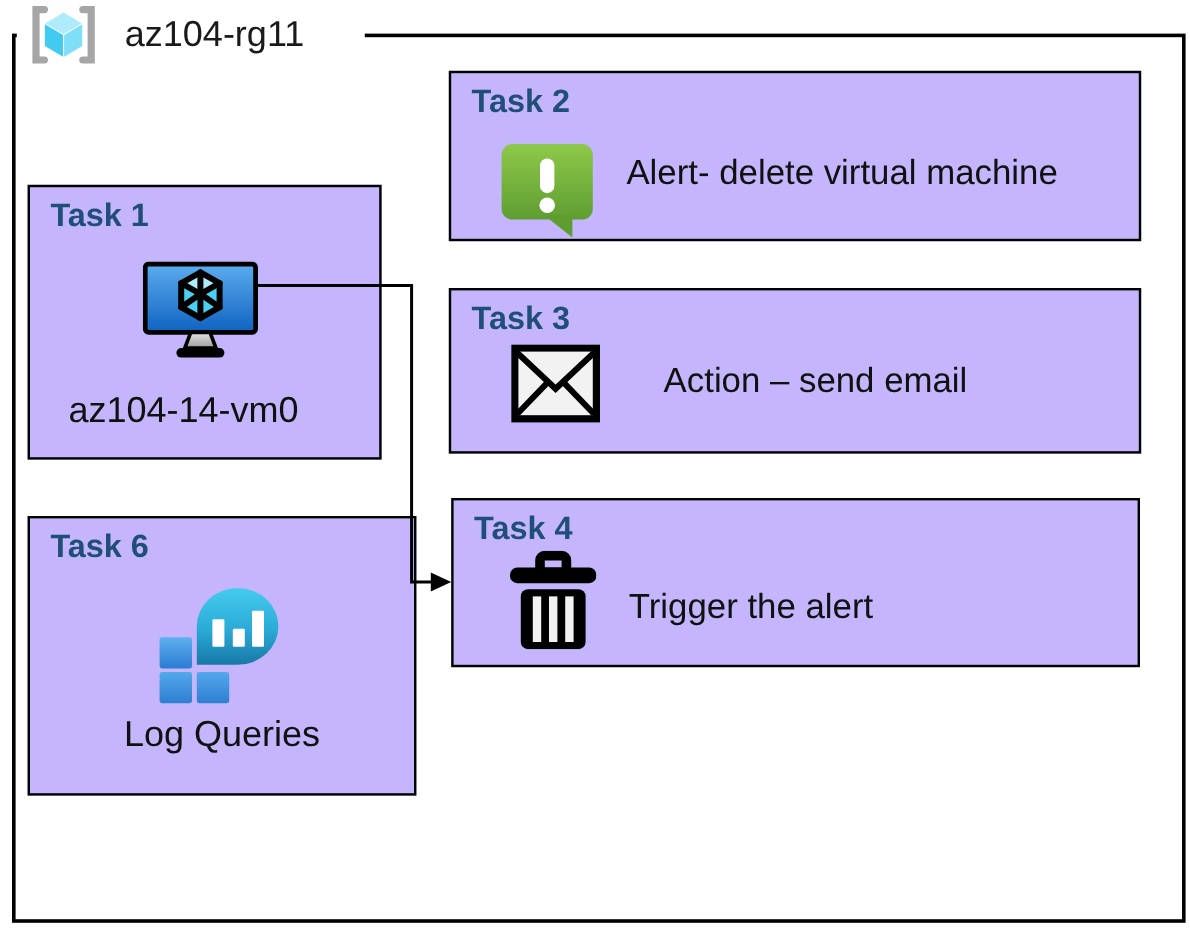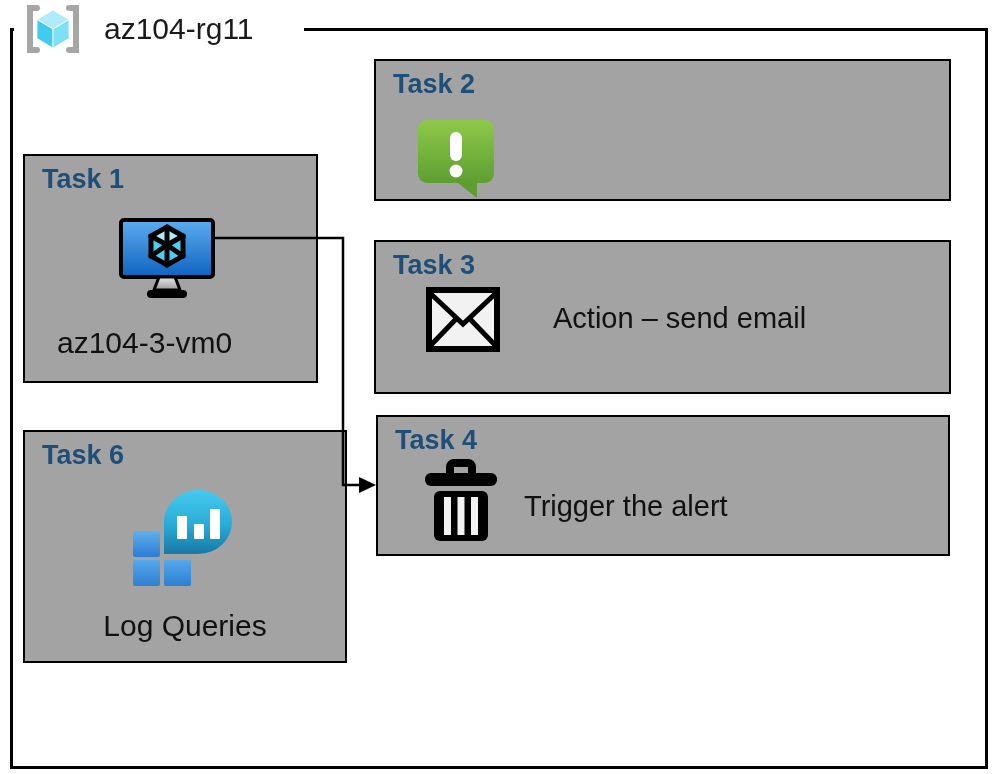--- a/index.html
+++ b/index.html
@@ -14,43 +14,43 @@
   }
   .rg-header {
     position:absolute; left:14px; top:0px; width:290px; height:58px;
     background:#fff; display:flex; align-items:center; gap:20px; padding-left:8px;
     box-sizing:border-box;
   }
   .rg-title { font-size:30px; color:#1a1a1a; white-space:nowrap; }
 
   
   .box {
-    position:absolute; background:#a3a3a3; border:2px solid #000; box-sizing:border-box;
+    position:absolute; background:#c4b5fd; border:2px solid #000; box-sizing:border-box;
   }
   .t1 { left:23px;  top:134px; width:295px; height:229px;margin-top:20px; }
   .t2 { left:374px; top:59px;  width:577px; height:142px; }
-  .t3 { left:374px; top:240px; width:577px; height:154px; }
+  .t3 { left:374px; top:240px; width:577px; height:138px; }
   .t4 { left:376px; top:415px; width:574px; height:141px;padding-left:24px; }
   .t5 { left:374px; top:595px; width:577px; height:141px; }
   .t6 { left:23px;  top:430px; width:324px; height:233px;text-decoration:underline; }
 
   .hdr {
     position:absolute; left:17px; top:8px; font-size:27px; font-weight:bold;
     color:#1F4E79; white-space:nowrap;
   }
   .row-label {
     position:absolute; left:146px; font-size:29px; color:#111; white-space:nowrap;
   }
   .t2 .row-label { top:67px; }
   .t3 .row-label { top:60px;margin-left:31px; }
   .t4 .row-label { top:73px; }
   .t5 .row-label { top:75px; }
   .side-label { position:absolute; font-size:30px; color:#111; white-space:nowrap; }
   .t1 .side-label { left:32px; top:170px; }
-  .t6 .side-label { left:0; top:177px; width:100%; text-align:center; }
+  .t6 .side-label { left:0; top:164px; width:100%; text-align:center; }
 
   .icon-abs { position:absolute; }
   .t1 .vm-icon    { left:94px; top:62px; }
   .t2 .alert-icon { left:41px; top:58px; }
   .t3 .mail-icon  { left:50px; top:45px; }
   .t4 .trash-icon { left:47px; top:42px; }
   .t5 .clock-icon { left:37px; top:45px; }
 
   
   .log-cluster { position:absolute; left:108px; top:58px; width:100px; height:97px; }
@@ -112,37 +112,38 @@
         <line x1="48" y1="27" x2="48" y2="9"></line>
         <line x1="48" y1="27" x2="64" y2="18"></line>
         <line x1="48" y1="27" x2="64" y2="38"></line>
         <line x1="48" y1="27" x2="48" y2="47"></line>
         <line x1="48" y1="27" x2="32" y2="38"></line>
         <line x1="48" y1="27" x2="32" y2="18"></line>
       </g>
       <polygon points="40,59 56,59 61,72 35,72" fill="url(#vmStand)" stroke="#000" stroke-width="3"></polygon>
       <rect x="28" y="72" width="40" height="8" rx="4" fill="#000"></rect>
     </svg>
-    <div class="side-label">az104-3-vm0</div>
+    <div class="side-label">az104-14-vm0</div>
   </div>
 
   <div class="box t2">
     <div class="hdr">Task 2</div>
     <svg class="icon-abs alert-icon" width="78" height="82" viewBox="0 0 78 82">
       <defs>
         <linearGradient id="grn" x1="0" y1="0" x2="0" y2="1">
           <stop offset="0" stop-color="#8FC94A"></stop>
             <stop offset="1" stop-color="#5E9E31"></stop>
         </linearGradient>
       </defs>
       <rect x="1" y="1" width="76" height="63" rx="9" fill="url(#grn)"></rect>
       <polygon points="36,60 60,60 60,79" fill="#5E9E31"></polygon>
       <rect x="33" y="13" width="12" height="29" rx="6" fill="#fff"></rect>
       <circle cx="39" cy="52" r="6.5" fill="#fff"></circle>
     </svg>
+    <div class="row-label">Alert- delete virtual machine</div>
   </div>
 
   <div class="box t3">
     <div class="hdr">Task 3</div>
     <svg class="icon-abs mail-icon" width="74" height="66" viewBox="0 0 74 66">
       <rect x="3" y="3" width="68" height="59" fill="#F2F2F2" stroke="#000" stroke-width="6"></rect>
       <path d="M5 7 L37 37 L69 7" fill="none" stroke="#000" stroke-width="5"></path>
       <path d="M5 58 L31 31 M69 58 L43 31" fill="none" stroke="#000" stroke-width="5"></path>
     </svg>
     <div class="row-label">Action – send email</div>

